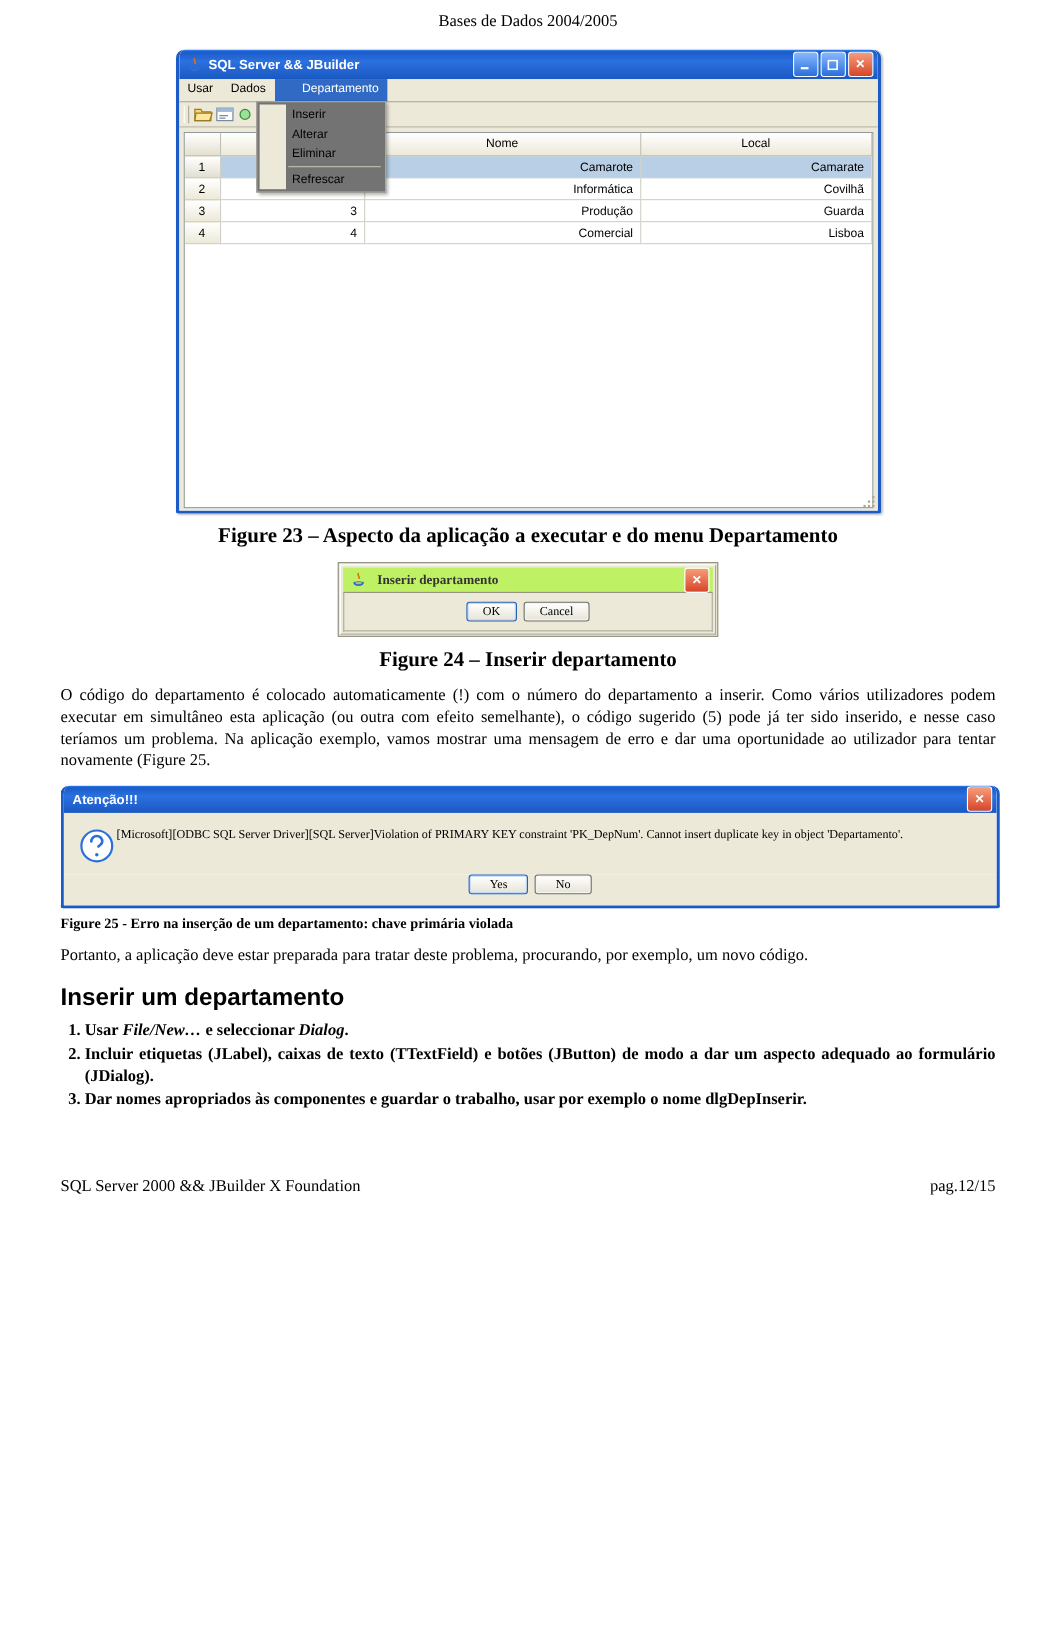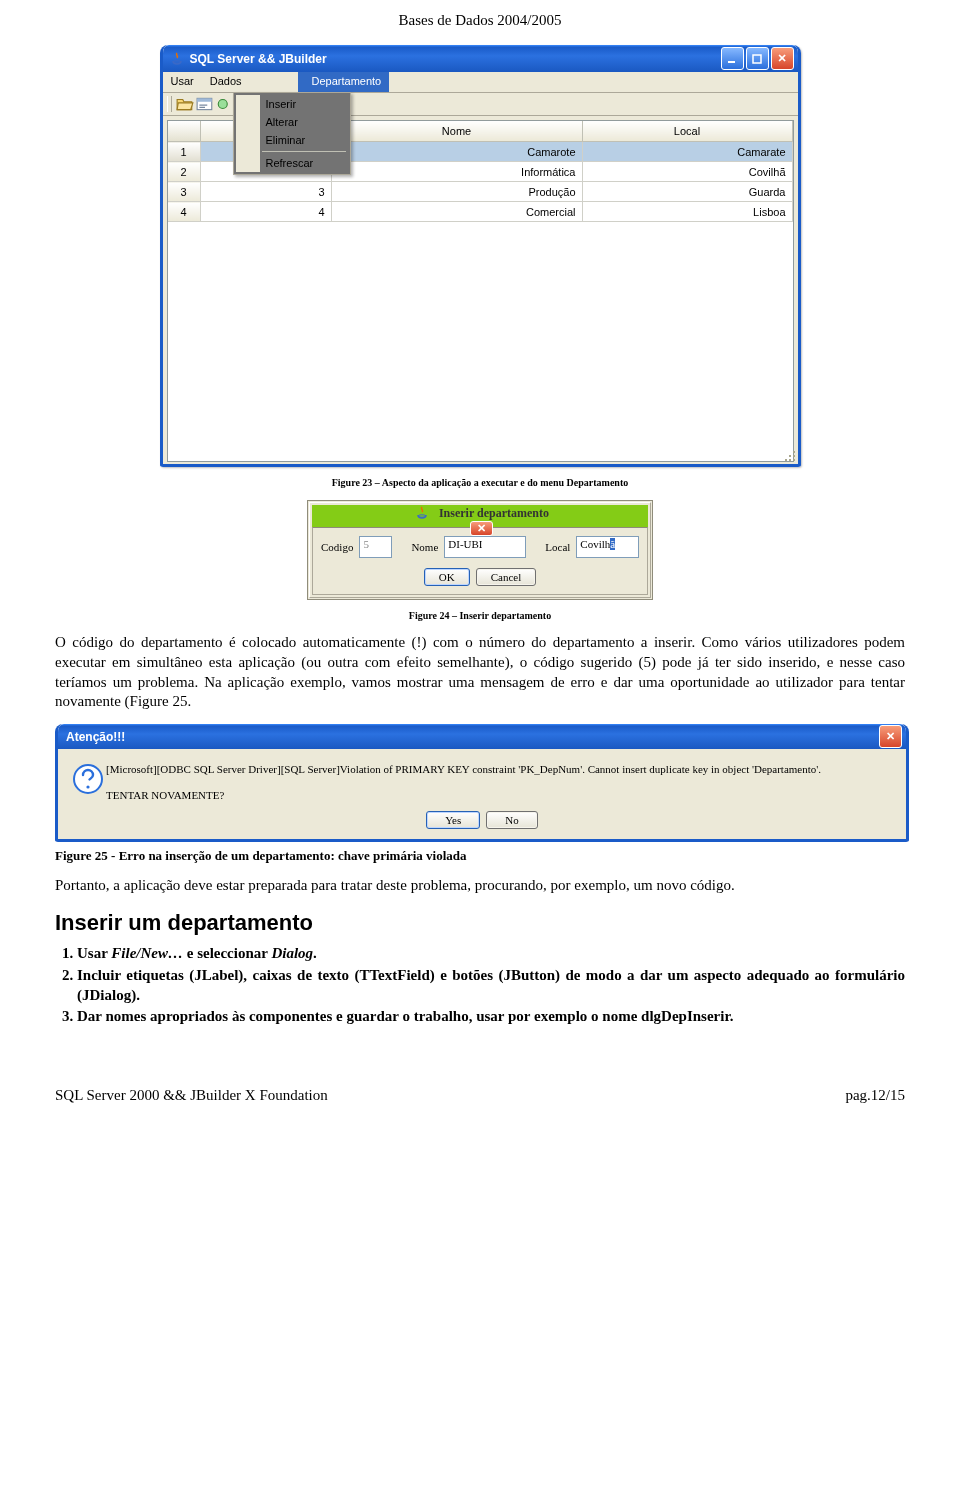--- a/index.html
+++ b/index.html
@@ -16,21 +16,21 @@
   }
   .doc-header {
     text-align: center;
     font-size: 15px;
     margin-bottom: 16px;
     font-family: Liberation Serif, serif;
   }
   .caption {
     text-align: center;
     font-weight: bold;
-    font-size: 10px;
+    font-size: 19px;
     margin: 10px 0 12px 0;
   }
   p.body {
     text-align: justify;
     margin: 0 0 12px 0;
     line-height: 1.32;
   }
   h3.section {
     font-family: Arial, Helvetica, sans-serif;
     font-weight: bold;
@@ -118,22 +118,21 @@
     align-items: stretch;
     position: relative;
   }
   .menu-item {
     padding: 3px 8px 2px 8px;
   }
   .menu-item.open {
     background: #316ac5;
     color: #fff;
     border: 1px solid #316ac5;
-    padding: 2px 7px 1px 13px;
-    margin-left: 48px;
+    padding: 2px 7px 1px 24px;
   }
   .toolbar {
     background: #ece9d8;
     border-bottom: 1px solid #aca899;
     height: 22px;
     display: flex;
     align-items: center;
     gap: 2px;
     padding: 0 4px;
   }
@@ -236,23 +235,22 @@
     border: 1px solid #fff;
     border-right-color: #aca899;
     border-bottom-color: #aca899;
     padding: 2px;
   }
   .dlg1-titlebar {
     height: 22px;
     display: flex;
     align-items: center;
     padding: 0 3px 0 6px;
-    background: #84cc16;
+    background: #bef264;
     justify-content: space-between;
-    flex-direction: column;
   }
   .dlg1-title {
     display: flex;
     align-items: center;
     gap: 4px;
     font-family: Tahoma;
     font-size: 12px;
     font-weight: bold;
     color: #333;
   }
@@ -491,30 +489,20 @@
                 <path d="M4 10c0 2 2 3 4 3s4-1 4-3" fill="none" stroke="#3a69c7" stroke-width="1.5"></path>
                 <path d="M8 2c-2 2 2 3 0 5" fill="none" stroke="#e76f00" stroke-width="1.5"></path>
                 <ellipse cx="8" cy="11" rx="4" ry="1.2" fill="none" stroke="#3a69c7" stroke-width="1"></ellipse>
               </svg>
           </span>
           <span>Inserir departamento</span>
         </div>
         <div class="close-red">✕</div>
       </div>
       <div class="dlg1-body">
-        <div class="dlg1-row">
-          <span>Codigo</span>
-          <span class="txt-field disabled" style="width:26px">5</span>
-          <span style="width:8px"></span>
-          <span>Nome</span>
-          <span class="txt-field" style="width:78px">DI-UBI</span>
-          <span style="width:8px"></span>
-          <span>Local</span>
-          <span class="txt-field" style="width:58px"><span>Covilh</span><span class="sel-char">ã</span></span>
-        </div>
         <div class="dlg1-btnrow">
           <span class="xp-btn default">OK</span>
           <span class="xp-btn">Cancel</span>
         </div>
       </div>
     </div>
   </div>
 
   <div class="caption">Figure 24 – Inserir departamento</div>
 
@@ -528,21 +516,20 @@
     <div class="err-body">
       <div class="q-icon">
         <svg viewBox="0 0 32 32">
           <circle cx="16" cy="16" r="14" fill="#fff" stroke="#2a6fdc" stroke-width="2"></circle>
           <path d="M11 12c0-3 2.5-5 5-5s5 2 5 5c0 2.5-2 3-3.5 4.5-..8.8-1.5 1.5-1.5 3" fill="none" stroke="#2a6fdc" stroke-width="2.4" stroke-linecap="round"></path>
           <circle cx="16" cy="24" r="1.6" fill="#2a6fdc"></circle>
         </svg>
       </div>
       <div class="err-text-col">
         <div style="margin-bottom:14px;">[Microsoft][ODBC SQL Server Driver][SQL Server]Violation of PRIMARY KEY constraint 'PK_DepNum'. Cannot insert duplicate key in object 'Departamento'.</div>
-        <div>TENTAR NOVAMENTE?</div>
       </div>
     </div>
     <div class="err-btnrow">
       <span class="xp-btn default" style="padding:2px 18px">Yes</span>
       <span class="xp-btn" style="padding:2px 18px">No</span>
     </div>
   </div>
 
   <div class="caption-left">Figure 25 - Erro na inserção de um departamento: chave primária violada</div>
 

